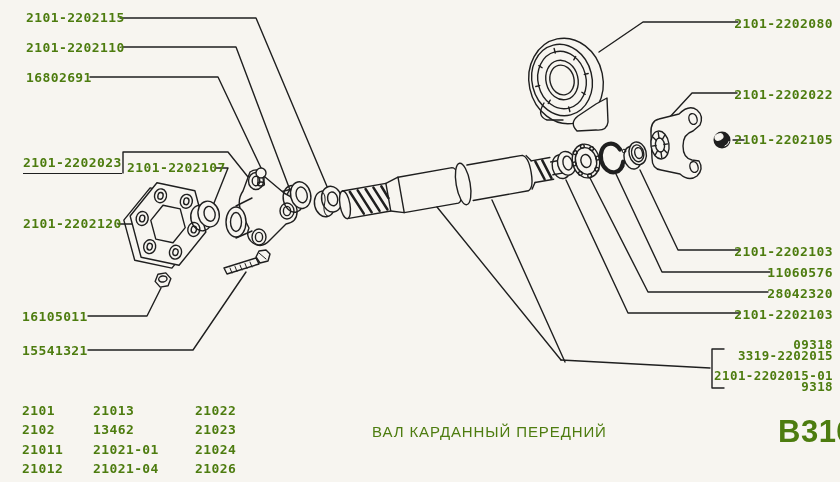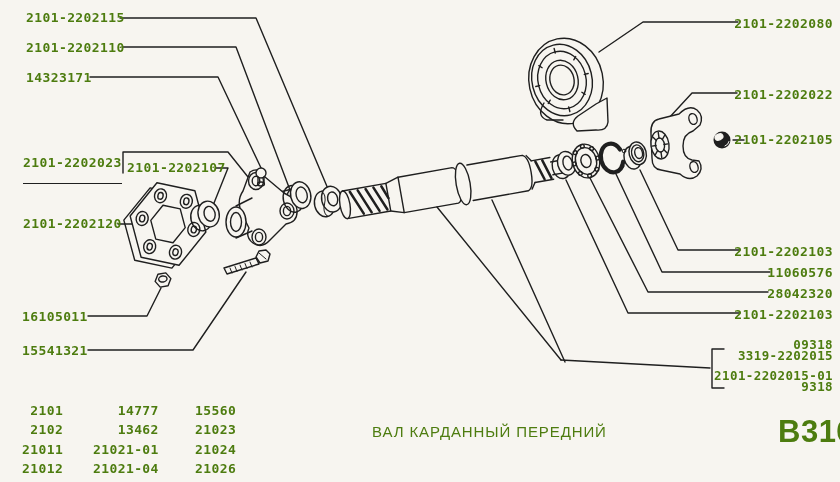--- a/index.html
+++ b/index.html
@@ -15,33 +15,33 @@
   .art .dark{fill:#1f1f1f;stroke:none;}
   .art .hatch{stroke-width:2.5;}
   .art .thin{stroke-width:1;}
   .art .clip{stroke-width:4.2;}
   .art .wht{stroke:#f7f5f0;}
   .lbl{
     position:absolute;font-size:13px;font-weight:bold;letter-spacing:.4px;
     white-space:nowrap;line-height:13px;
   }
   .lbl.r{text-align:center;right:7px;}
-  .lbl.u{border-bottom:1.6px solid #1f1f1f;padding-bottom:14px;}
+  .lbl.u{border-bottom:1.6px solid #1f1f1f;padding-bottom:4px;}
   .grp{font-size:12.5px;}
   .title{
     position:absolute;left:372px;top:423px;
     font-family:"Liberation Sans", sans-serif;font-weight:normal;
     font-size:15px;letter-spacing:.9px;
   }
   .code{
     position:absolute;left:778px;top:414px;
     font-family:"Liberation Sans", sans-serif;font-weight:bold;
     font-size:31px;letter-spacing:.5px;
   }
-  .tcol{position:absolute;top:401px;font-size:13px;font-weight:bold;letter-spacing:.4px;text-align:right;}
+  .tcol{position:absolute;top:401px;font-size:13px;font-weight:bold;letter-spacing:.4px;}
   .tcol div{height:19.4px;line-height:19.4px;}
 </style>
 </head>
 <body>
 
 <div class="page">
 
   <svg class="art" width="840" height="482" viewBox="0 0 840 482">
 
     <g>
@@ -220,21 +220,21 @@
           <path d="M27,0 L23,0 M19,19.5 L16.3,16.7 M0,32.5 L0,27.8 M-19,19.5 L-16.3,16.7 M-27,0 L-23,0 M-19,-19.5 L-16.3,-16.7 M0,-32.5 L0,-27.8 M19,-19.5 L16.3,-16.7"></path>
         </g>
         <ellipse cx="562" cy="80" rx="16" ry="20"></ellipse>
         <ellipse cx="562" cy="80" rx="12" ry="15"></ellipse>
       </g>
     </g>
   </svg>
 
   <div class="lbl" style="left:26px;top:11px">2101-2202115</div>
   <div class="lbl" style="left:26px;top:41px">2101-2202110</div>
-  <div class="lbl" style="left:26px;top:71px">14323171</div>
+  <div class="lbl" style="left:26px;top:71px">16802691</div>
   <div class="lbl u" style="left:23px;top:156px">2101-2202023</div>
   <div class="lbl" style="left:127px;top:161px">2101-2202107</div>
   <div class="lbl" style="left:23px;top:217px">2101-2202120</div>
   <div class="lbl" style="left:22px;top:310px">16105011</div>
   <div class="lbl" style="left:22px;top:344px">15541321</div>
 
   <div class="lbl r" style="top:17px">2101-2202080</div>
   <div class="lbl r" style="top:88px">2101-2202022</div>
   <div class="lbl r" style="top:133px">2101-2202105</div>
   <div class="lbl r" style="top:245px">2101-2202103</div>
@@ -247,27 +247,27 @@
   <div class="lbl r grp" style="top:369px">2101-2202015-01</div>
   <div class="lbl r grp" style="top:380px">9318</div>
 
   <div class="tcol" style="left:22px">
     <div>2101</div>
     <div>2102</div>
     <div>21011</div>
     <div>21012</div>
   </div>
   <div class="tcol" style="left:93px">
-    <div>14777</div>
+    <div>21013</div>
     <div>13462</div>
     <div>21021-01</div>
     <div>21021-04</div>
   </div>
   <div class="tcol" style="left:195px">
-    <div>15560</div>
+    <div>21022</div>
     <div>21023</div>
     <div>21024</div>
     <div>21026</div>
   </div>
 
   <div class="title">ВАЛ КАРДАННЫЙ ПЕРЕДНИЙ</div>
   <div class="code">B316</div>
 </div>
 
 </body></html>

